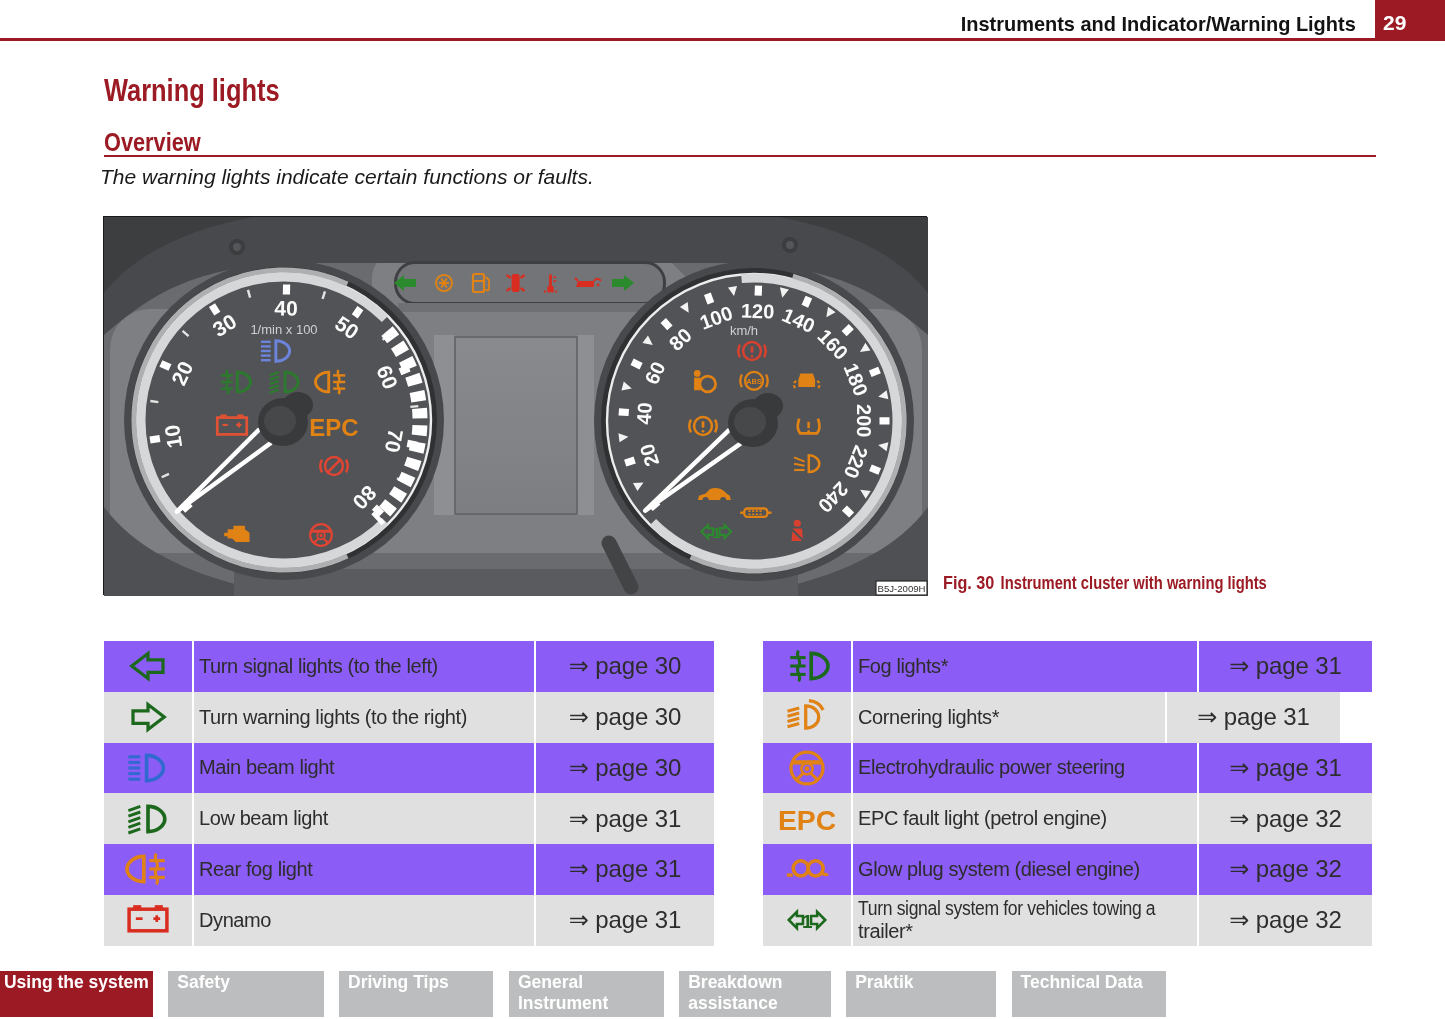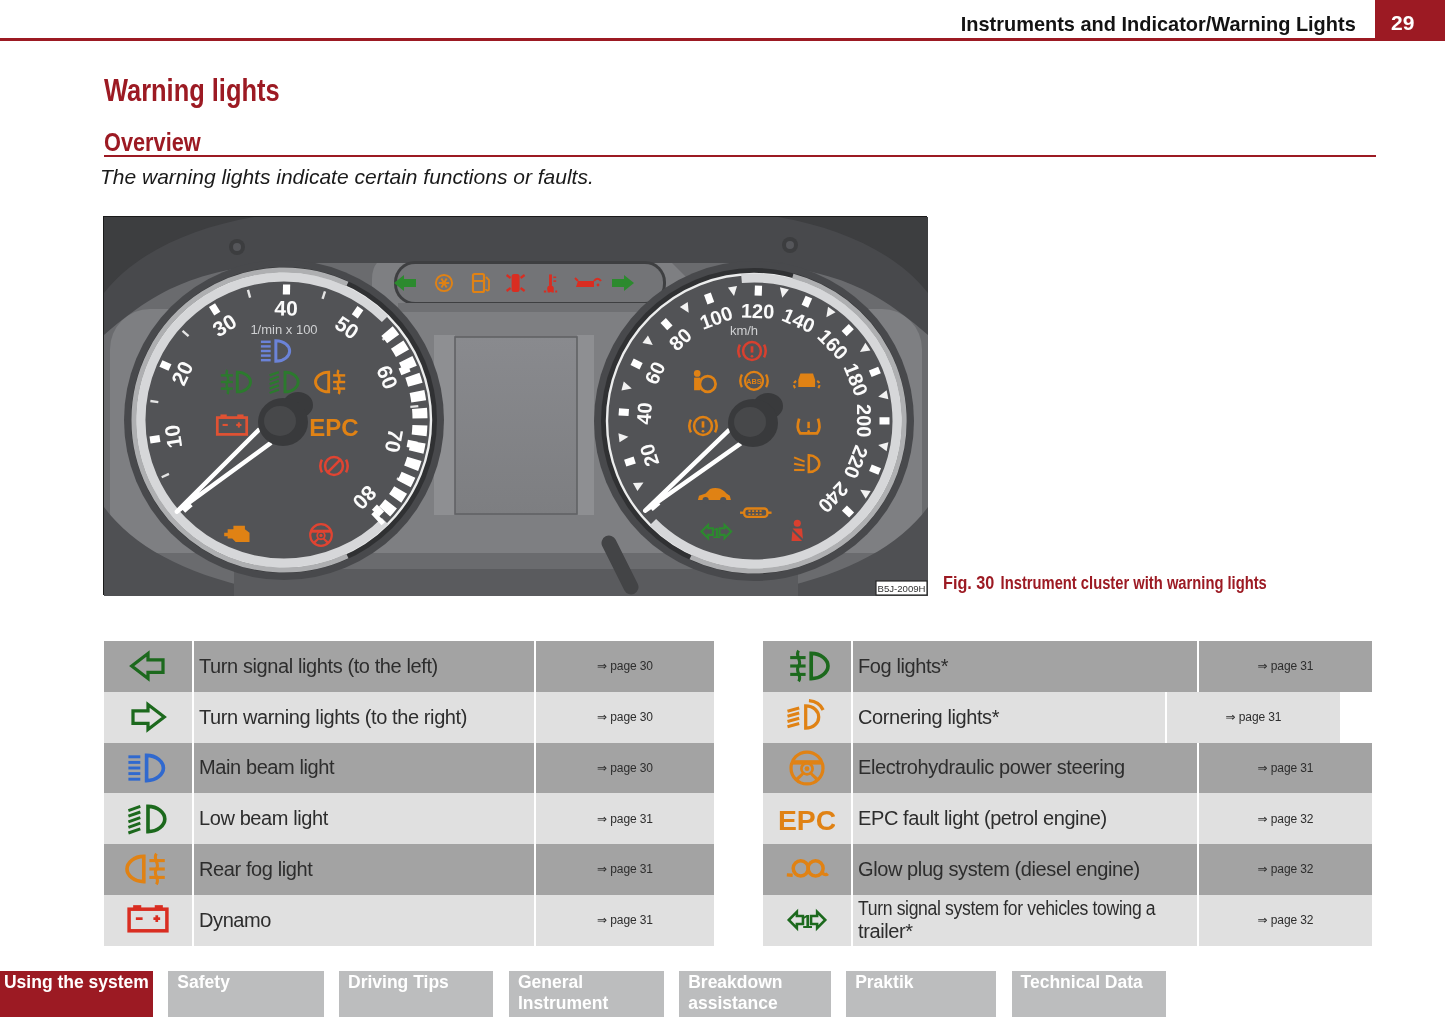--- a/index.html
+++ b/index.html
@@ -1,33 +1,33 @@
 <!DOCTYPE html>
 <html><head><meta charset="utf-8">
 <style>
 * { margin:0; padding:0; box-sizing:border-box; }
 html,body { width:1445px; height:1019px; background:#fff; font-family:"Liberation Sans",sans-serif; position:relative; overflow:hidden; }
 .abs { position:absolute; }
 .hdr-title { right:89px; top:12px; font-size:21px; font-weight:bold; color:#131313; transform:scaleX(0.95); transform-origin:right; }
-.hdr-box { left:1375px; top:0; width:70px; height:40px; background:#9c1a23; color:#fff; font-size:21px; font-weight:bold; padding-left:16px; padding-top:11px; }
+.hdr-box { left:1375px; top:0; width:70px; height:40px; background:#9c1a23; color:#fff; font-size:21px; font-weight:bold; padding-left:8px; padding-top:11px; }
 .hdr-rule { left:0; top:38px; width:1445px; height:3px; background:#9c1a23; }
 h1 { position:absolute; left:104px; top:73px; font-size:31px; color:#9c1a23; transform:scaleX(0.82); transform-origin:left; }
 h2 { position:absolute; left:104px; top:128px; font-size:25px; color:#9c1a23; transform:scaleX(0.87); transform-origin:left; }
 .h2-rule { left:104px; top:155px; width:1272px; height:2px; background:#9c1a23; }
 .lead { left:100px; top:165px; font-size:21px; font-style:italic; color:#1a1a1a; }
 .fig { left:103px; top:216px; width:824px; height:379px; border:1.5px solid #1a1a1a; }
 .caption { left:943px; top:573px; font-size:18px; font-weight:bold; color:#9c1a23; transform:scaleX(0.9); transform-origin:left; white-space:nowrap; }
 .caption span { display:inline-block; margin-left:7px; transform:scaleX(0.91); transform-origin:left; }
 .tbl { position:absolute; top:641px; width:610px; }
 .row { display:flex; height:50.75px; margin-bottom:0; }
-.rl > div { background:#a3a3a3; }
+.rl > div { background:#8b5cf6; }
 .rd > div { background:#e0e0e0; }
 .c-ico { width:88px; margin-right:2px; display:flex; align-items:center; justify-content:center; }
 .c-txt { width:340px; margin-right:2px; font-size:20px; color:#2d2d2d; display:flex; align-items:center; padding-left:5px; line-height:23px; letter-spacing:-0.4px; }
-.c-pg { width:178px; font-size:12px; color:#2d2d2d; display:flex; align-items:center; justify-content:center; letter-spacing:-0.1px; }
+.c-pg { width:178px; font-size:24px; color:#2d2d2d; display:flex; align-items:center; justify-content:center; letter-spacing:-0.1px; }
 .foot { left:0; top:971px; width:1166px; height:46px; display:flex;gap:12px; }
 .foot div { height:46px; color:#fff; font-size:17.5px; font-weight:bold; padding-top:1px; }
 .ft-red { width:205.5px; background:#9c1a23; text-align:center; margin-right:3.5px; }
 .ft-g { background:#bcbdbe; padding-left:9px; margin-right:3.5px; }
 </style></head>
 <body>
 <div class="abs hdr-title">Instruments and Indicator/Warning Lights</div>
 <div class="abs hdr-box">29</div>
 <div class="abs hdr-rule"></div>
 <h1>Warning lights</h1>

